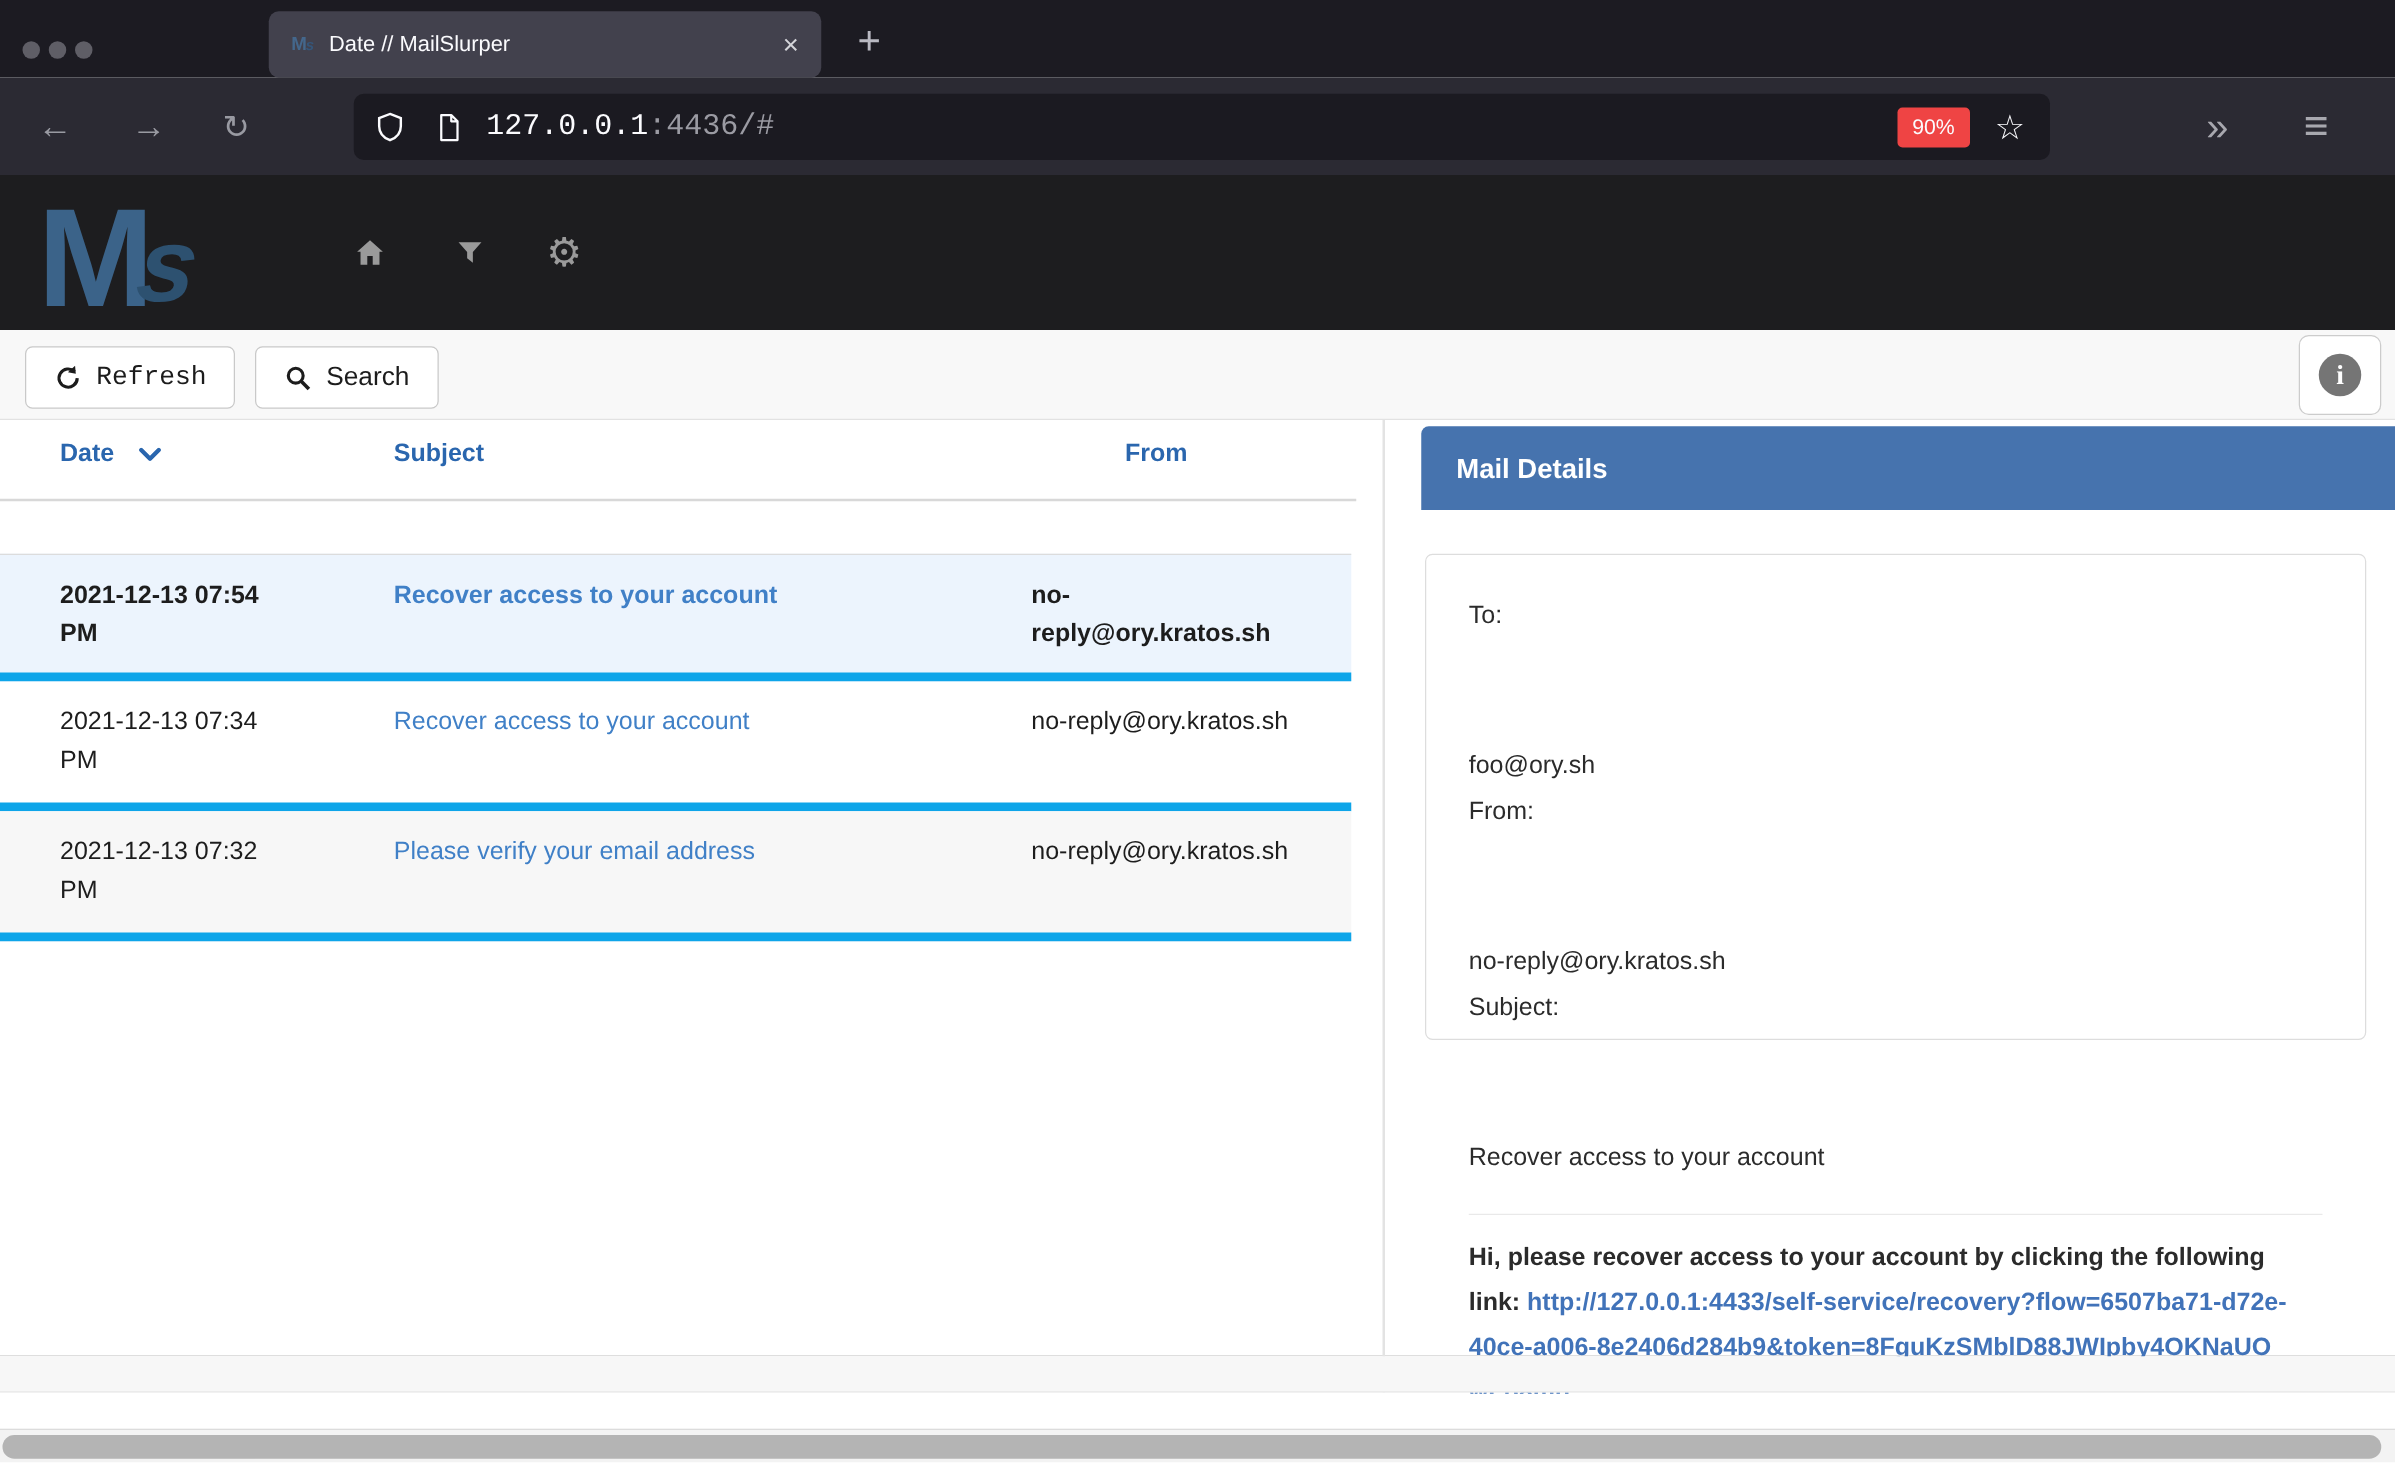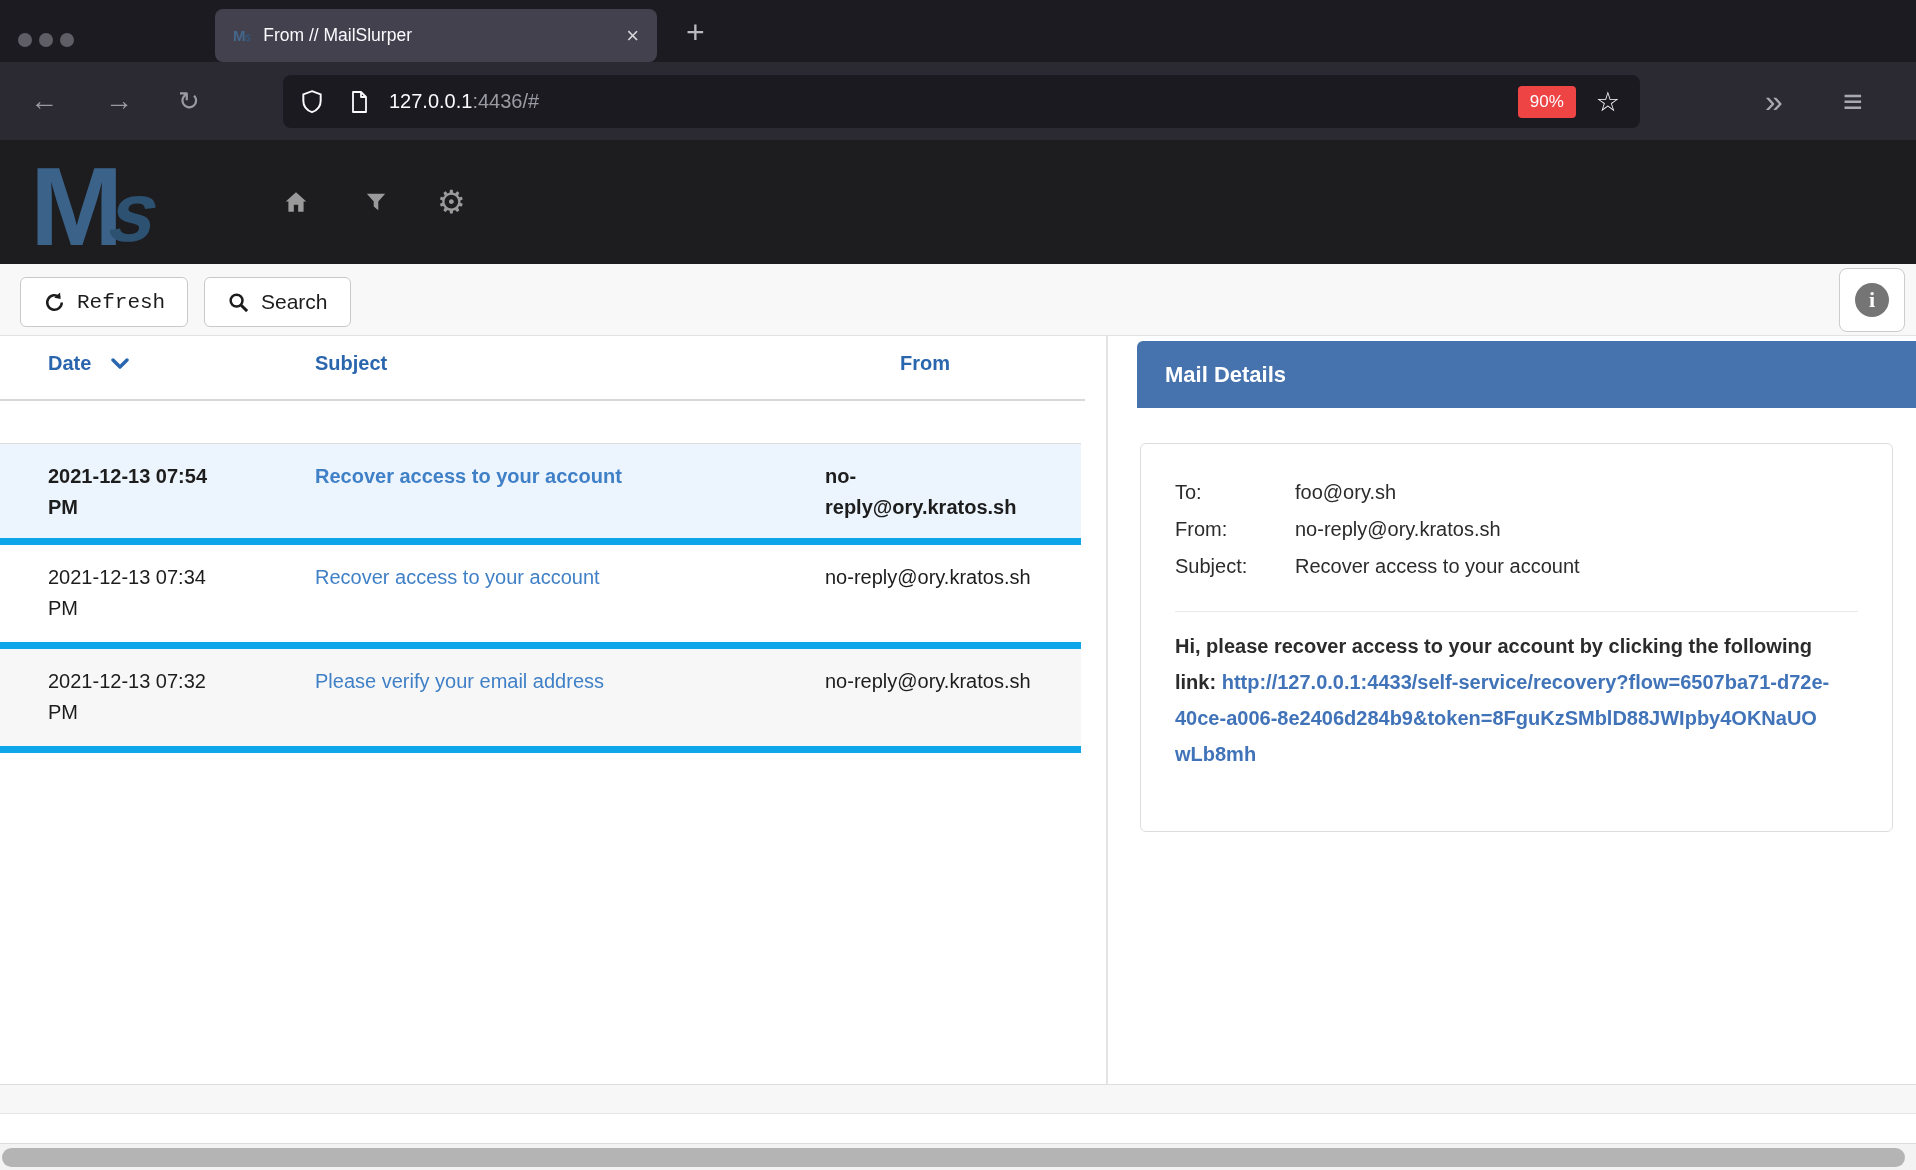--- a/index.html
+++ b/index.html
@@ -19,21 +19,21 @@
   .tab-close { color:#d5d5da; font-size:22px; line-height:1; cursor:default; }
   .newtab { position:absolute; left:686px; top:14px; color:#b9b9c2; font-size:32px; font-weight:300; }
 
   
   .bnav { position:absolute; left:0; top:62px; width:1916px; height:78px; background:#2b2a33; }
   .nav-glyph { position:absolute; top:0; height:78px; display:flex; align-items:center;
                color:#999aa2; font-size:28px; }
   .urlbar { position:absolute; left:283px; top:13px; width:1357px; height:53px; background:#1b1a21;
             border-radius:8px; display:flex; align-items:center; padding:0 16px; }
   .urlbar svg { flex:0 0 auto; }
-  .url-text { margin-left:18px; font-size:20px; color:#fbfbfe; white-space:nowrap; flex:1; }
+  .url-text { margin-left:18px; font-size:24px; color:#fbfbfe; white-space:nowrap; flex:1;font-family:Liberation Mono, monospace; }
   .url-text .dim { color:#9b9ba3; }
   .zoom-badge { background:#ef4444; color:#fbfbfe; font-size:17px; border-radius:4px;
                 padding:6px 12px; margin-right:20px; }
   .star-glyph { color:#fbfbfe; font-size:27px; margin-right:4px; }
 
   
   .appnav { position:absolute; left:0; top:140px; width:1916px; height:124px; background:#1d1d1f; overflow:hidden; }
   .logo { position:absolute; left:30px; top:2px; white-space:nowrap; }
   .logo .lm { font-weight:900; font-size:112px; color:#3b6389; letter-spacing:-6px; }
   .logo .ls { font-weight:900; font-size:84px; font-style:italic; color:#2d5170;
@@ -75,21 +75,21 @@
   .mail-row { height:104px; }
   .mail-row.selected { height:102px; }
 
   
   .details-header { position:absolute; left:1137px; top:341px; width:867px; height:67px;
                     background:#4673ae; border-radius:6px 0 0 0; display:flex; align-items:center;
                     padding:0 38px 0 28px; }
   .details-title { color:#fff; font-size:22px; font-weight:bold; flex:1; }
   .details-card { position:absolute; left:1140px; top:443px; width:753px; height:389px;
                   background:#fff; border:1px solid #ddd; border-radius:6px; padding:30px 34px; }
-  .field-row { display:flex; font-size:20px; line-height:37px; color:#2b2b2b; }
+  .field-row { display:flex; font-size:20px; line-height:37px; color:#2b2b2b;flex-direction:column; }
   .field-label { width:120px; flex:0 0 120px; }
   .card-rule { border:none; border-top:1px solid #e9e9e9; margin-top:26px; }
   .mail-body { margin-top:16px; width:655px; font-size:20px; line-height:36px; color:#2b2b2b;font-weight:bold; }
   a.body-link { color:#4173b9; text-decoration:none; word-break:break-all; cursor:pointer; }
 
   
   .strip-gray  { position:absolute; left:0; top:1085px; width:1916px; height:29px; background:#f7f7f7;
                  border-bottom:1px solid #e8e8e8; }
   .strip-white { position:absolute; left:0; top:1115px; width:1916px; height:28px; background:#fff; }
   .hscroll { position:absolute; left:0; top:1143px; width:1916px; height:27px; background:#f3f3f3;
@@ -103,21 +103,21 @@
 <div id="screen">
 
   <div class="tabbar">
     <div class="window-dots">
       <span></span>
       <span></span>
       <span></span>
     </div>
     <div class="tab">
       <span class="favicon"><span>M</span><span class="fs">s</span></span>
-      <span class="tab-title">From // MailSlurper</span>
+      <span class="tab-title">Date // MailSlurper</span>
       <span class="tab-close">×</span>
     </div>
     <span class="newtab">+</span>
   </div>
 
   <div class="bnav">
     <span class="nav-glyph" style="left:30px;">←</span>
     <span class="nav-glyph" style="left:105px;">→</span>
     <span class="nav-glyph" style="left:178px; font-size:26px;">↻</span>
 

